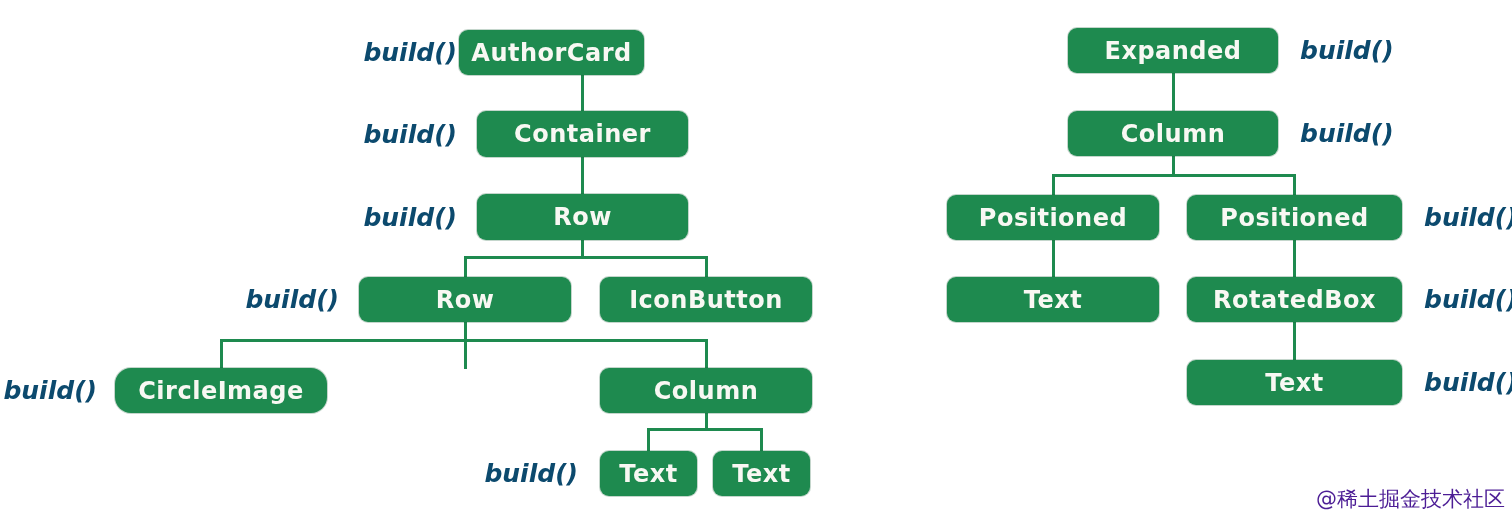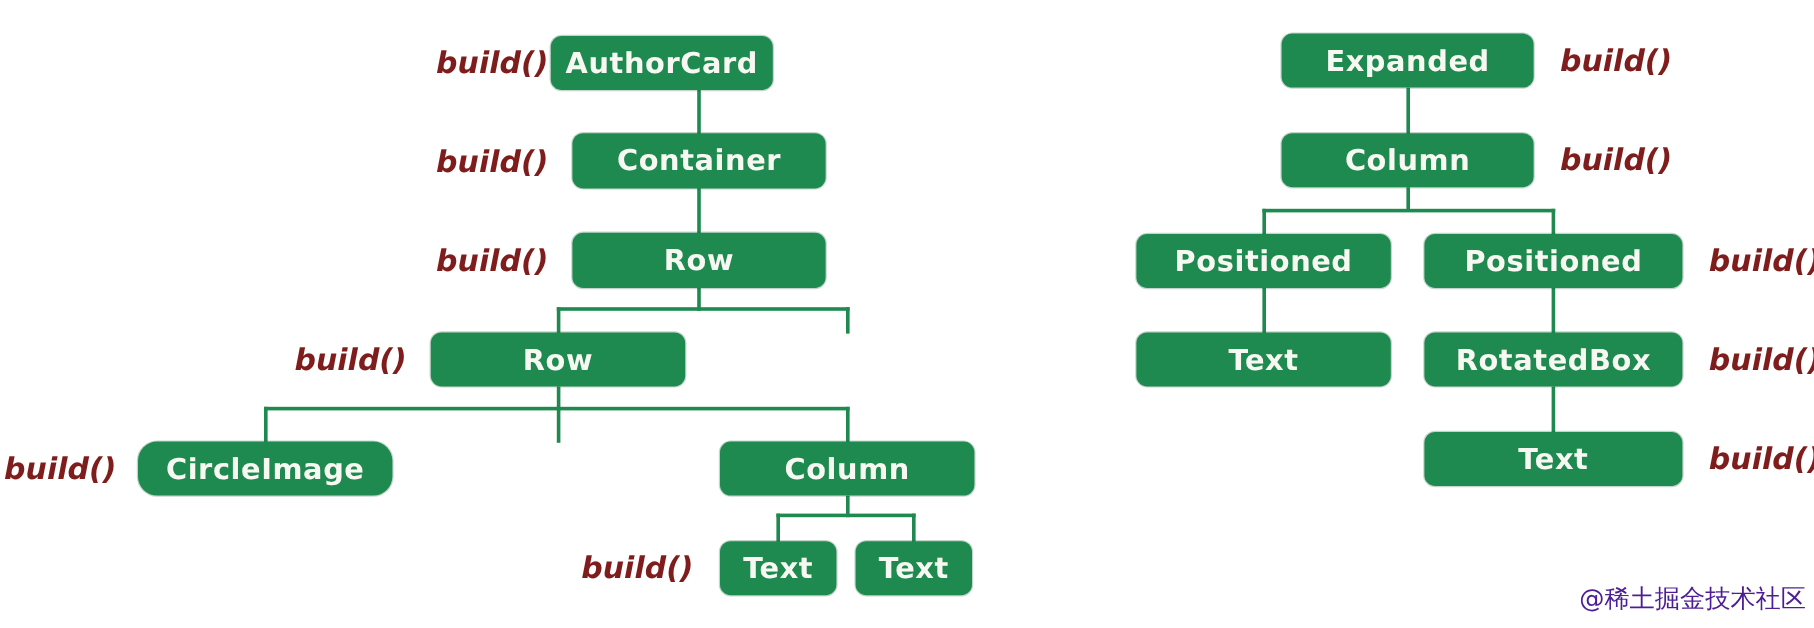--- a/index.html
+++ b/index.html
@@ -24,21 +24,21 @@
     font-weight: bold;
     letter-spacing: 0.5px;
     display: flex;
     align-items: center;
     justify-content: center;
     box-sizing: border-box;
     box-shadow: 0 0 0 1px rgba(20,90,50,0.25);
   }
   .build-label {
     position: absolute;
-    color: #7f1d1d;
+    color: #0c4a6e;
     font-size: 25px;
     font-weight: bold;
     font-style: italic;
     display: flex;
     align-items: center;
     box-sizing: border-box;
     white-space: nowrap;
   }
   .build-label.r { justify-content: flex-end; }
   .build-label.l { justify-content: flex-start; }
@@ -93,20 +93,21 @@
   <div class="vline" style="left:1052px; top:174px; height:22px;"></div>
   <div class="vline" style="left:1293px; top:174px; height:22px;"></div>
   <div class="vline" style="left:1052px; top:240px; height:38px;"></div>
   <div class="vline" style="left:1293px; top:240px; height:38px;"></div>
   <div class="vline" style="left:1293px; top:322px; height:39px;"></div>
 
   <div class="node" style="left:459px; top:30px;  width:185px; height:45px;">AuthorCard</div>
   <div class="node" style="left:477px; top:111px; width:211px; height:46px;text-align:center;">Container</div>
   <div class="node" style="left:477px; top:194px; width:211px; height:46px;">Row</div>
   <div class="node" style="left:359px; top:277px; width:212px; height:45px;">Row</div>
+  <div class="node" style="left:600px; top:277px; width:212px; height:45px;">IconButton</div>
   <div class="node" style="left:115px; top:368px; width:212px; height:45px;border-radius:16px;">CircleImage</div>
   <div class="node" style="left:600px; top:368px; width:212px; height:45px;">Column</div>
   <div class="node" style="left:600px; top:451px; width:97px;  height:45px;">Text</div>
   <div class="node" style="left:713px; top:451px; width:97px;  height:45px;">Text</div>
 
   <div class="node" style="left:1068px; top:28px;  width:210px; height:45px;">Expanded</div>
   <div class="node" style="left:1068px; top:111px; width:210px; height:45px;">Column</div>
   <div class="node" style="left:947px;  top:195px; width:212px; height:45px;">Positioned</div>
   <div class="node" style="left:1187px; top:195px; width:215px; height:45px;">Positioned</div>
   <div class="node" style="left:947px;  top:277px; width:212px; height:45px;">Text</div>

